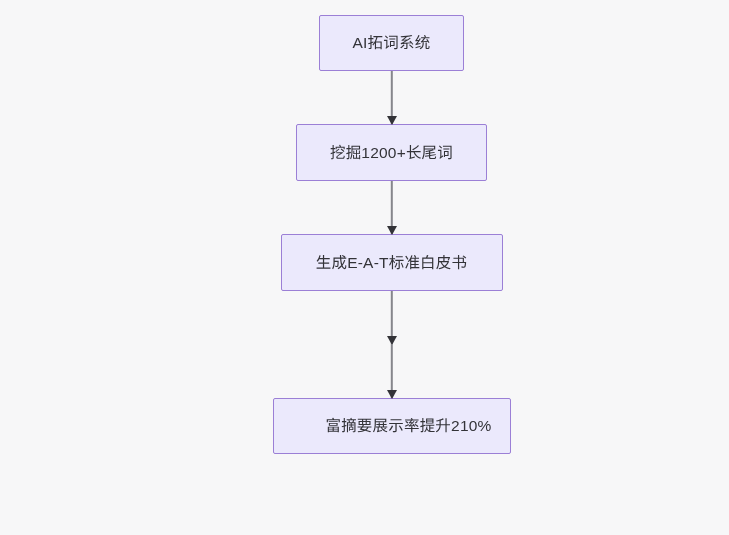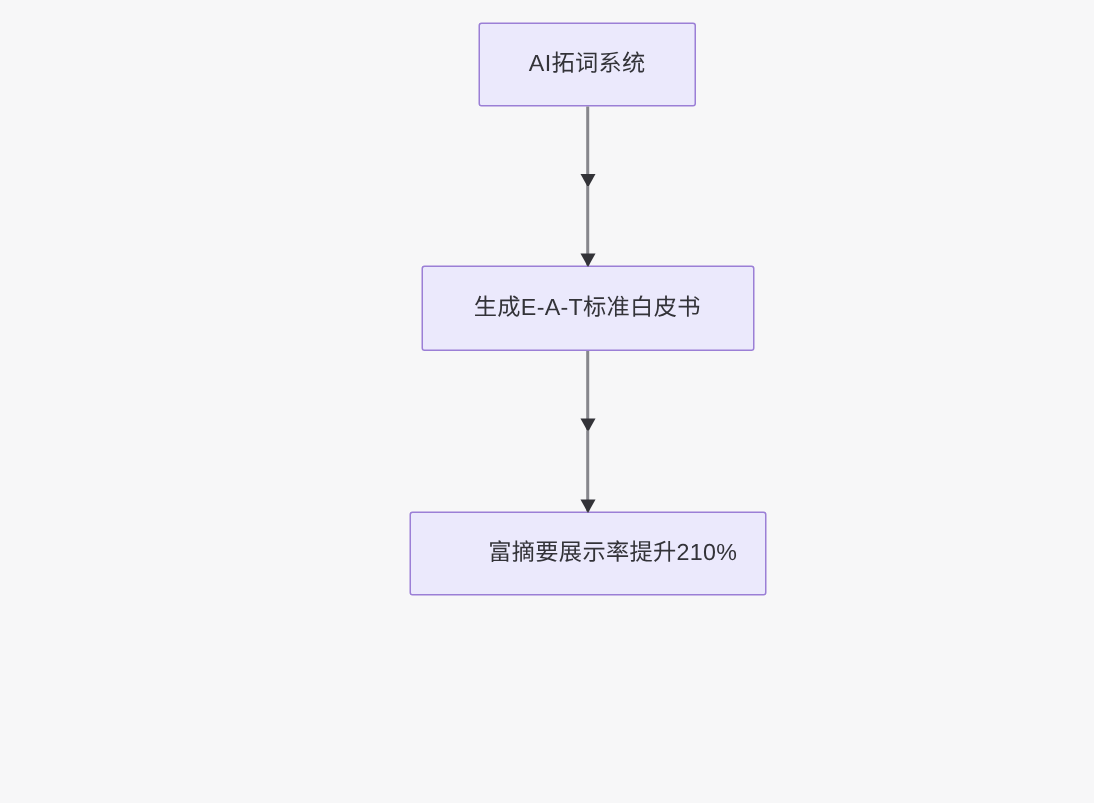--- a/index.html
+++ b/index.html
@@ -97,20 +97,23 @@
 
     <div class="node n0">
       <span>AI拓词系统</span>
     </div>
 
     <div class="connector c0">
       <span class="stem"></span>
       <span class="arrowhead"></span>
     </div>
 
+    <div class="node n1">
+      <span>挖掘1200+长尾词</span>
+    </div>
 
     <div class="connector c1">
       <span class="stem"></span>
       <span class="arrowhead"></span>
     </div>
 
     <div class="node n2">
       <span>生成E-A-T标准白皮书</span>
     </div>
 

